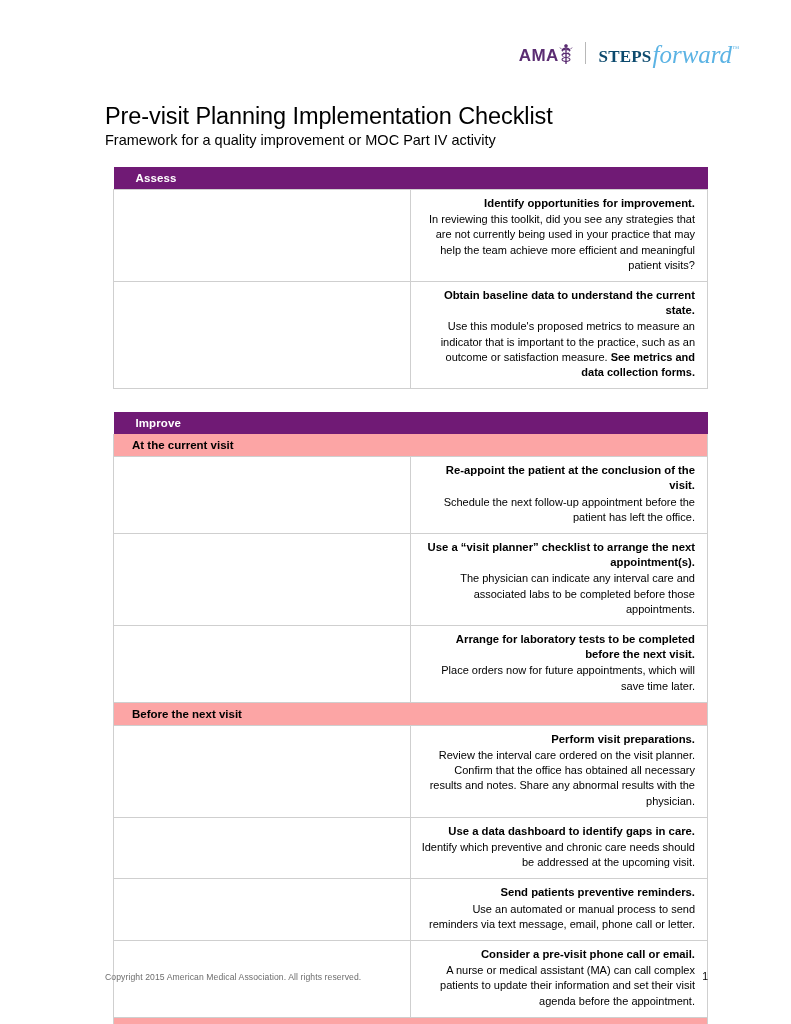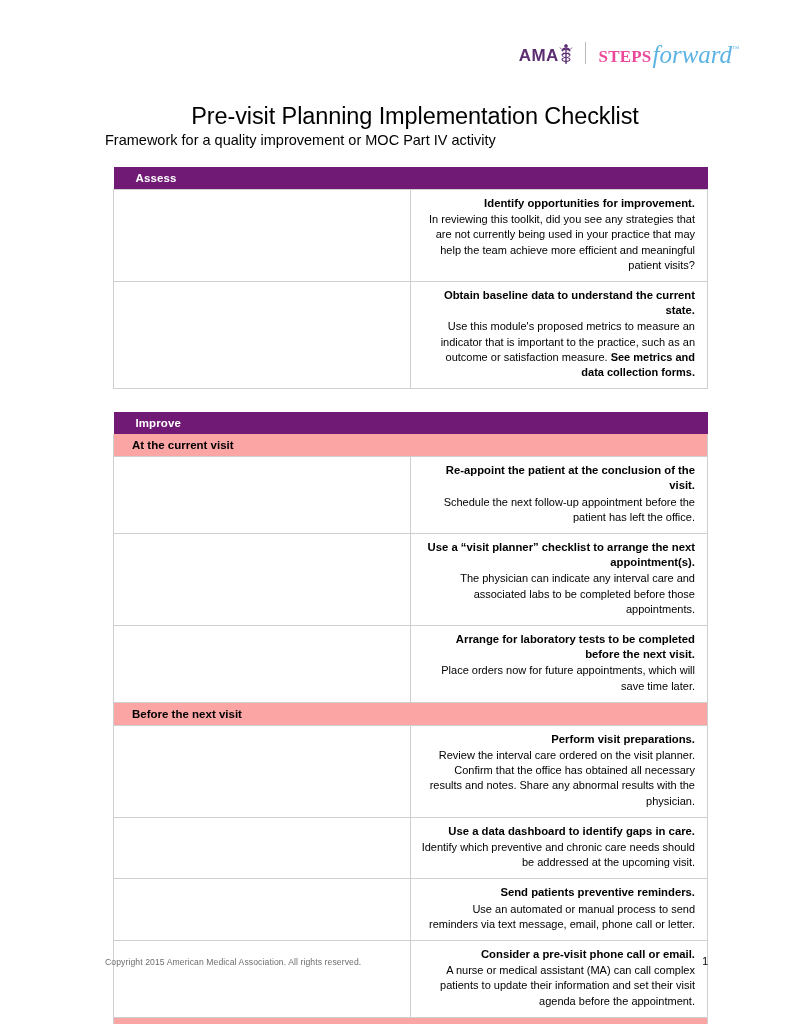--- a/index.html
+++ b/index.html
@@ -61,21 +61,21 @@
   .sf-logo {
     display: flex;
     align-items: baseline;
     line-height: 1;
   }
   .sf-steps {
     font-family: "Liberation Serif", serif;
     font-weight: bold;
     font-size: 17px;
     letter-spacing: 0.2px;
-    color: #ec4899;
+    color: #0c4a6e;
   }
   .sf-forward {
     font-family: "Liberation Serif", serif;
     font-style: italic;
     font-size: 25px;
     color: #5bb3e4;
     margin-left: 1px;
     position: relative;
     top: 1px;
   }
@@ -95,21 +95,20 @@
     width: 620px;
   }
   .doc-title {
     font-family: "Liberation Sans", sans-serif;
     font-size: 23.5px;
     font-weight: normal;
     color: #000000;
     margin: 0;
     line-height: 1.12;
     letter-spacing: -0.1px;
-    text-align: center;
   }
   .doc-subtitle {
     font-family: "Liberation Sans", sans-serif;
     font-size: 14.5px;
     font-weight: normal;
     color: #000000;
     margin: 3px 0 0 0;
     line-height: 1.15;
   }
 
@@ -178,21 +177,21 @@
   }
   .item-desc .em {
     font-weight: bold;
   }
 
   
   .footer {
     position: absolute;
     left: 105px;
     right: 83px;
-    bottom: 57px;
+    bottom: 42px;
     display: flex;
     align-items: baseline;
     justify-content: space-between;
   }
   .copyright {
     font-size: 8.6px;
     color: #6d6d6d;
     letter-spacing: 0.1px;
   }
   .page-number {

